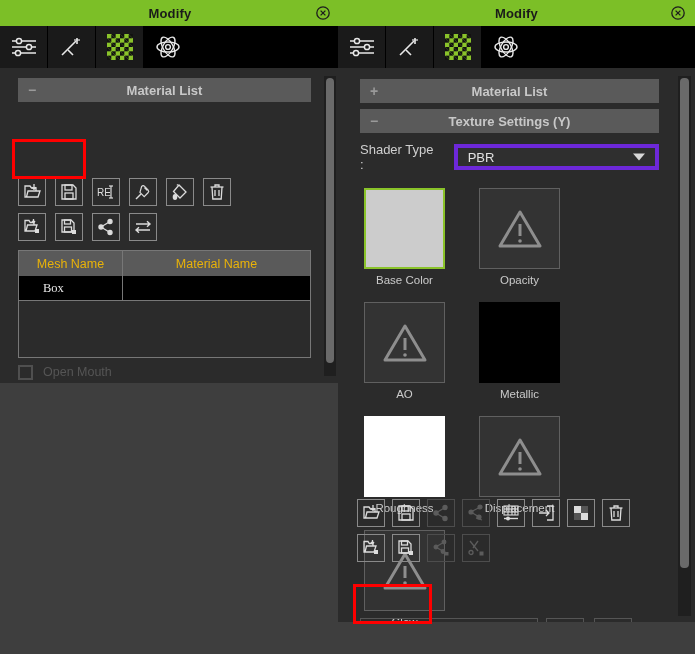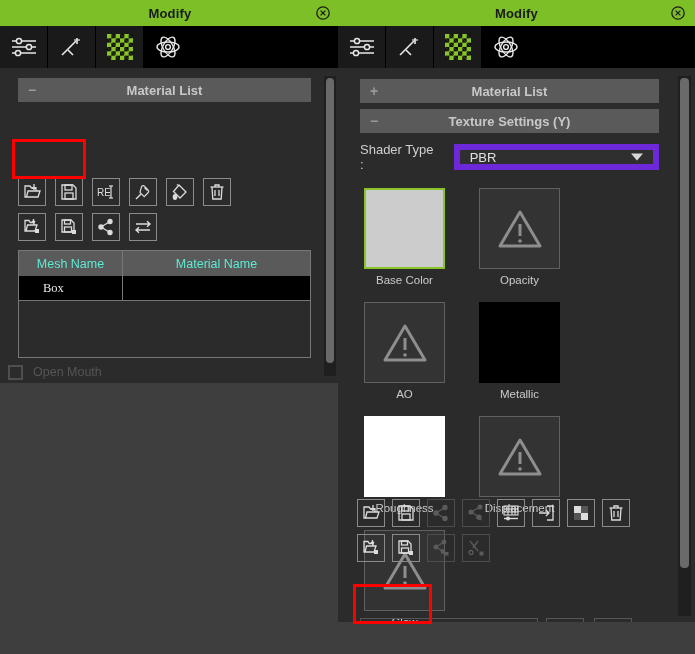--- a/index.html
+++ b/index.html
@@ -63,21 +63,21 @@
     display: flex; align-items: center; justify-content: center;
     cursor: pointer; background: transparent;
   }
   .tbtn.dim { border-color: #4d4d4d; }
   .tbtn svg { display: block; }
 
   
   .tbl { border: 1px solid #777; background: #2b2b2b; }
   .tbl .thead { display: flex; height: 25px; background: #5a5a5a; }
   .tbl .th {
-    font-size: 12.5px; color: #5eead4; display: flex;
+    font-size: 12.5px; color: #eab308; display: flex;
     align-items: center; justify-content: center; height: 100%;
   }
   .tbl .th.c1 { width: 104px; border-right: 1px solid #777; }
   .tbl .th.c2 { flex: 1; }
   .tbl .trow { display: flex; height: 24px; background: #000; }
   .tbl .td { font-size: 12.5px; color: #e8e8e8; display: flex; align-items: center; padding-left: 24px; font-family: Liberation Serif, serif; }
   .tbl .td.c1 { width: 104px; border-right: 1px solid #777; }
   .tbl .td.c2 { flex: 1; }
   .tbl .tfill { height: 57px; background: #2b2b2b; border-top: 1px solid #777; }
 
@@ -85,21 +85,21 @@
   .cbrow { display: flex; align-items: center; gap: 10px; height: 22px; cursor: pointer; }
   .cbrow .box { width: 15px; height: 15px; border: 2px solid #e0e0e0; background: transparent; }
   .cbrow .ctxt { font-size: 12.5px; color: #d8d8d8; }
   .cbrow.disabled .box { border-color: #4f4f4f; }
   .cbrow.disabled .ctxt { color: #555; }
 
   
   .field-row { display: flex; align-items: center; }
   .field-label { font-size: 13px; color: #cfcfcf; }
   .dropdown {
-    height: 26px; border: 6px solid #6d28d9; background: #2f2f2f;
+    height: 26px; border: 4px solid #6d28d9; background: #2f2f2f;
     display: flex; align-items: center; position: relative; cursor: pointer;
   }
   .dropdown .val { font-size: 13px; color: #e0e0e0; padding-left: 10px; }
   .dropdown .caret {
     position: absolute; right: 10px; top: 50%; transform: translateY(-50%);
     width: 0; height: 0; border-left: 6px solid transparent;
     border-right: 6px solid transparent; border-top: 7px solid #d8d8d8;
   }
 
   
@@ -287,21 +287,21 @@
         <div class="thead">
           <div class="th c1">Mesh Name</div>
           <div class="th c2">Material Name</div>
         </div>
         <div class="trow">
           <div class="td c1">Box</div>
         </div>
         <div class="tfill"></div>
       </div>
 
-      <div style="position:absolute; left:8px; top:293px;">
+      <div style="position:absolute; left:18px; top:293px;">
         <div class="cbrow disabled" style="margin-bottom:10px;">
           <span class="box"></span>
           <span class="ctxt">Open Mouth</span>
         </div>
 
       </div>
 
       <div class="sbar" style="right:4px; top:8px; width:12px; height:300px;">
         <div class="thumb" style="top:2px; height:285px;"></div>
       </div>

